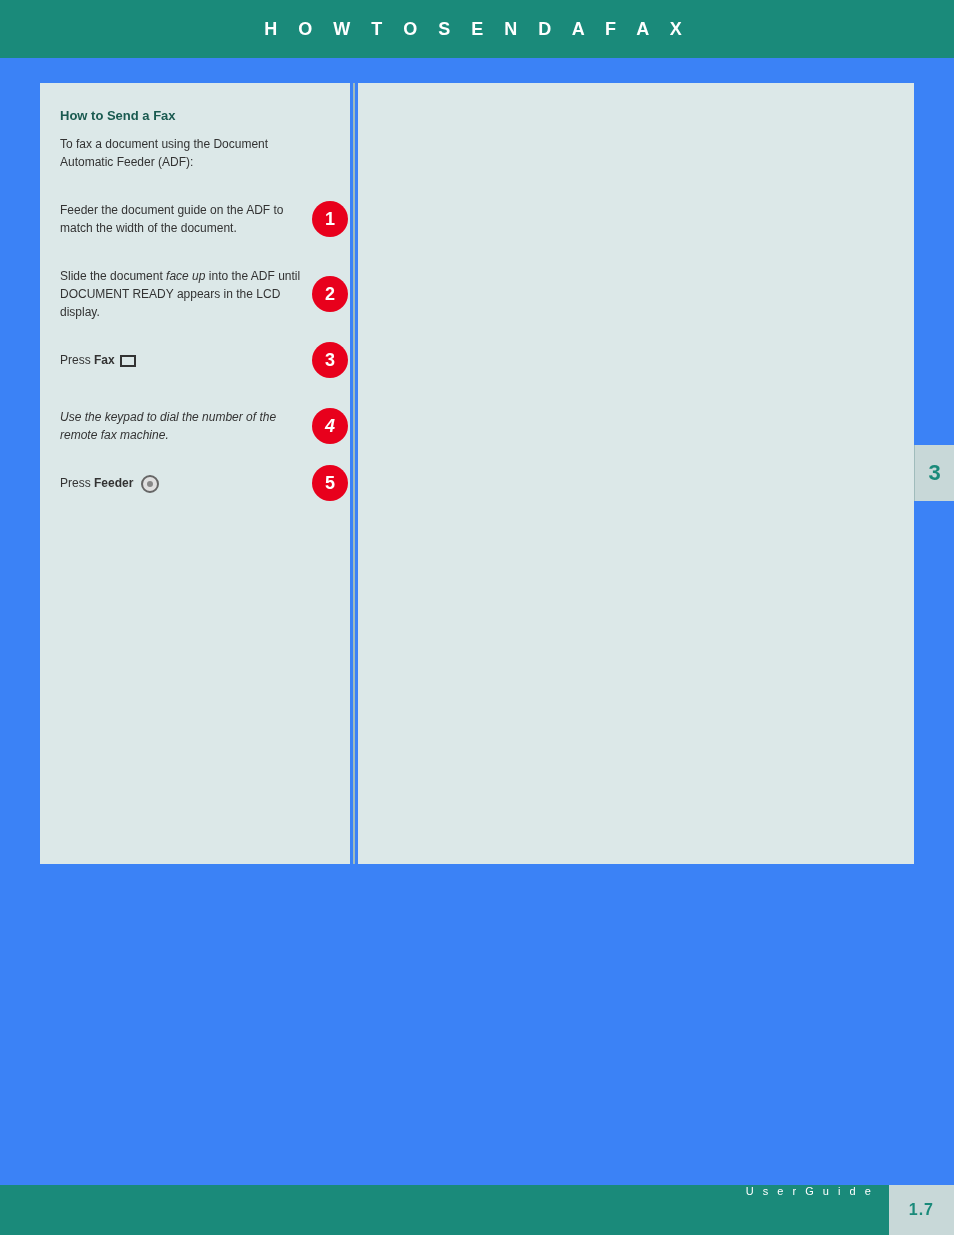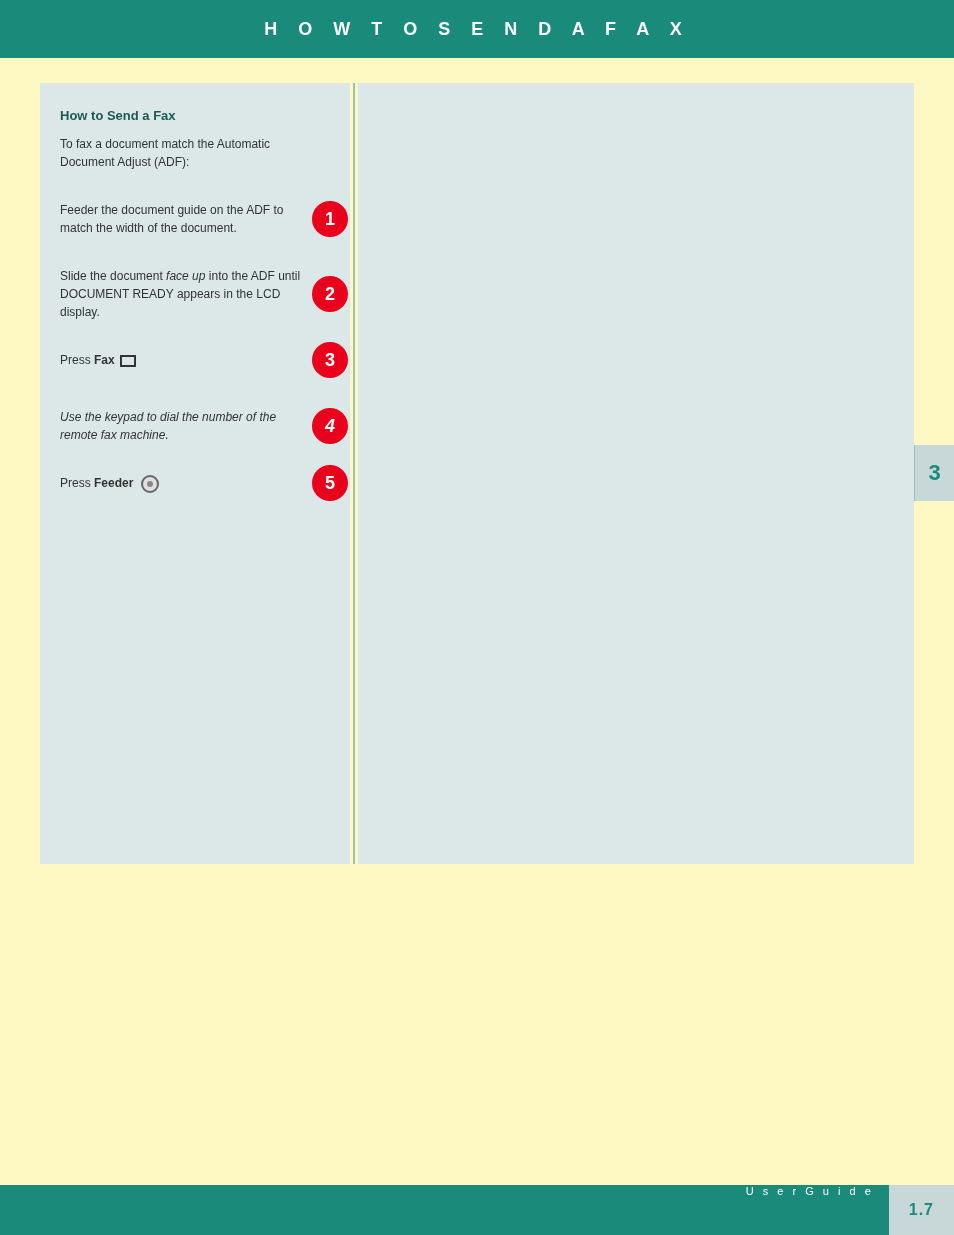--- a/index.html
+++ b/index.html
@@ -8,21 +8,21 @@
       width: 954px;
       min-height: 1235px;
       background: #c8d8d8;
       font-family: Arial, Helvetica, sans-serif;
       position: relative;
     }
 
     .page-wrapper {
       width: 954px;
       min-height: 1235px;
-      background: #fef9c3;
+      background: #3b82f6;
       display: flex;
       flex-direction: column;
     }
 
     
     .header-bar {
       background: #1a8a7a;
       height: 58px;
       display: flex;
       align-items: center;
@@ -142,22 +142,22 @@
     <span class="header-title">H O W   T O   S E N D   A   F A X</span>
   </div>
 
   <div style="flex:1; display:flex; padding: 25px 40px 0 40px; gap: 3px; position: relative;">
 
     <div style="width: 310px; background: #dce8e8; padding: 25px 20px 30px 20px; position: relative;">
 
       <div class="page-title">How to Send a Fax</div>
 
       <div class="intro-text">
-        <span>To fax a document match the Automatic</span><br>
-        <span>Document Adjust (ADF):</span>
+        <span>To fax a document using the Document</span><br>
+        <span>Automatic Feeder (ADF):</span>
       </div>
 
       <div class="step-row">
         <div class="step-text">
           Feeder the document guide on the ADF to match the width of the document.
         </div>
         <div class="step-circle">
           <span>1</span>
         </div>
       </div>

